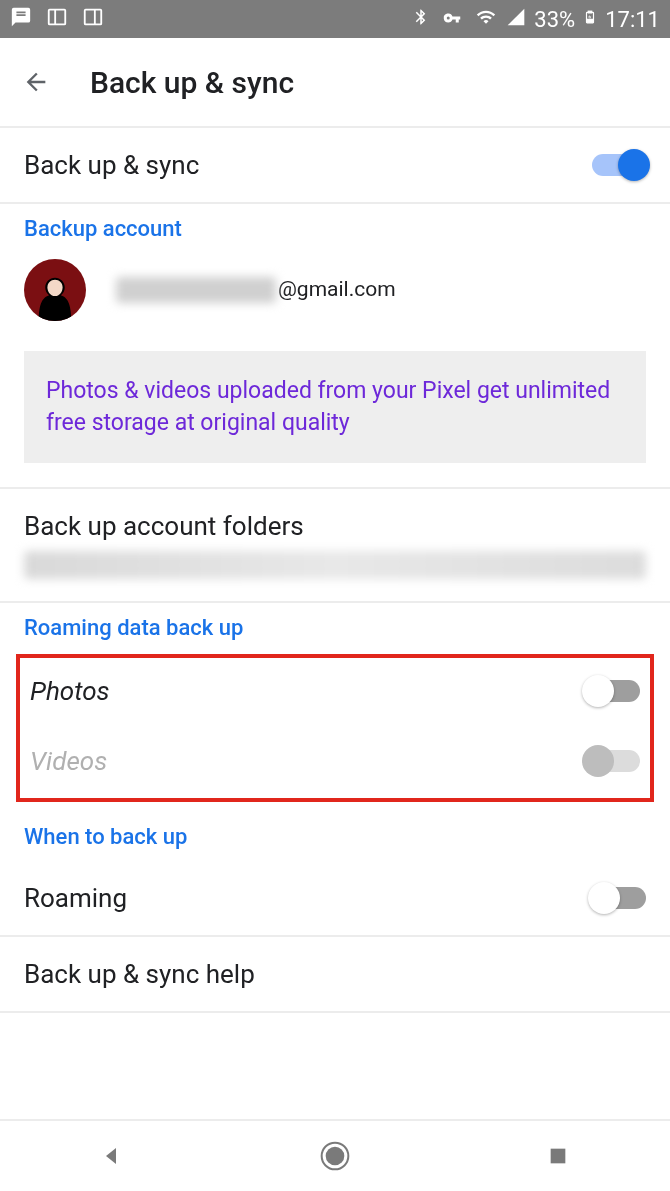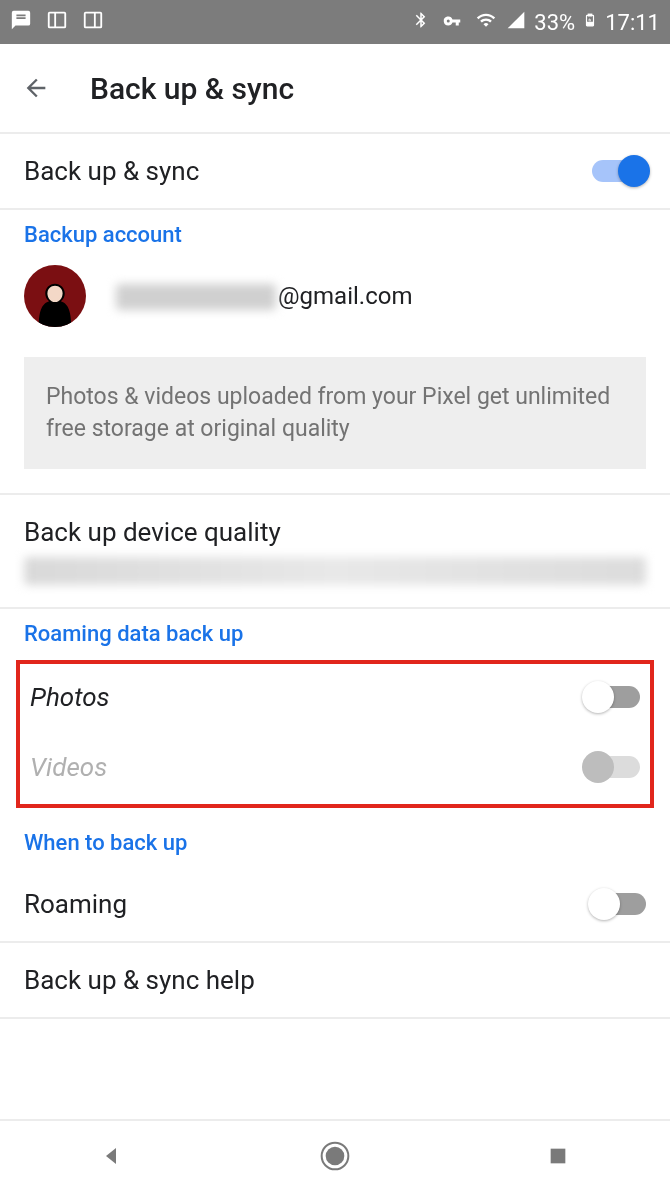--- a/index.html
+++ b/index.html
@@ -6,21 +6,21 @@
   body {
     width: 670px;
     height: 1191px;
     font-family: Roboto, -apple-system, Helvetica, Arial, sans-serif;
     background: #ffffff;
     color: #202124;
     overflow: hidden;
     position: relative;
   }
   .status-bar {
-    height: 44px;
+    height: 38px;
     background: #7c7c7c;
     display: flex;
     align-items: center;
     padding: 0 10px;
     color: #ffffff;
     font-size: 22px;
   }
   .status-left { display: flex; gap: 14px; align-items: center; }
   .status-right { margin-left: auto; display: flex; gap: 8px; align-items: center; }
   .status-right span { font-size: 22px; }
@@ -55,31 +55,31 @@
     display:flex; align-items:center; gap: 30px;
     padding: 6px 24px 20px 24px;
   }
   .avatar {
     width: 62px; height: 62px; border-radius: 50%;
     background: #7b0f12;
     display:flex; align-items:flex-end; justify-content:center;
     overflow:hidden;
   }
   .avatar svg { width: 44px; height: 52px; }
-  .email-wrap { display:flex; align-items:flex-end; gap:2px; font-size:24px; }
+  .email-wrap { display:flex; align-items:flex-start; gap:2px; font-size:21px; }
   .email-blur {
     width: 160px; height: 26px; background: #d0d0d0;
     filter: blur(5px); border-radius: 4px;
   }
   .info-card {
     margin: 10px 24px 24px 24px;
     background: #eeeeee;
     padding: 24px 22px;
     font-size: 23px;
-    color: #737373;
+    color: #6d28d9;
     line-height: 1.4;
   }
   .folders-sub {
     height: 28px;
     margin: 4px 24px 22px 24px;
     background: linear-gradient(90deg,#d9d9d9 0%,#e8e8e8 50%,#dcdcdc 100%);
     filter: blur(5px);
     border-radius: 4px;
   }
   .highlight-box {
@@ -203,21 +203,21 @@
   <div class="email-wrap">
     <div class="email-blur"></div>
     <span>@gmail.com</span>
   </div>
 </div>
 
 <div class="info-card">Photos &amp; videos uploaded from your Pixel get unlimited free storage at original quality</div>
 <div class="section-divider"></div>
 
 <div class="row" style="padding-bottom:6px;">
-  <div class="row-title">Back up device quality</div>
+  <div class="row-title">Back up account folders</div>
 </div>
 <div class="folders-sub"></div>
 <div class="section-divider"></div>
 
 <div class="section-label">Roaming data back up</div>
 <div class="highlight-box">
   <div class="row" style="padding:18px 10px;">
     <div class="row-title">Photos</div>
     <div class="toggle off">
         <div class="knob"></div>

